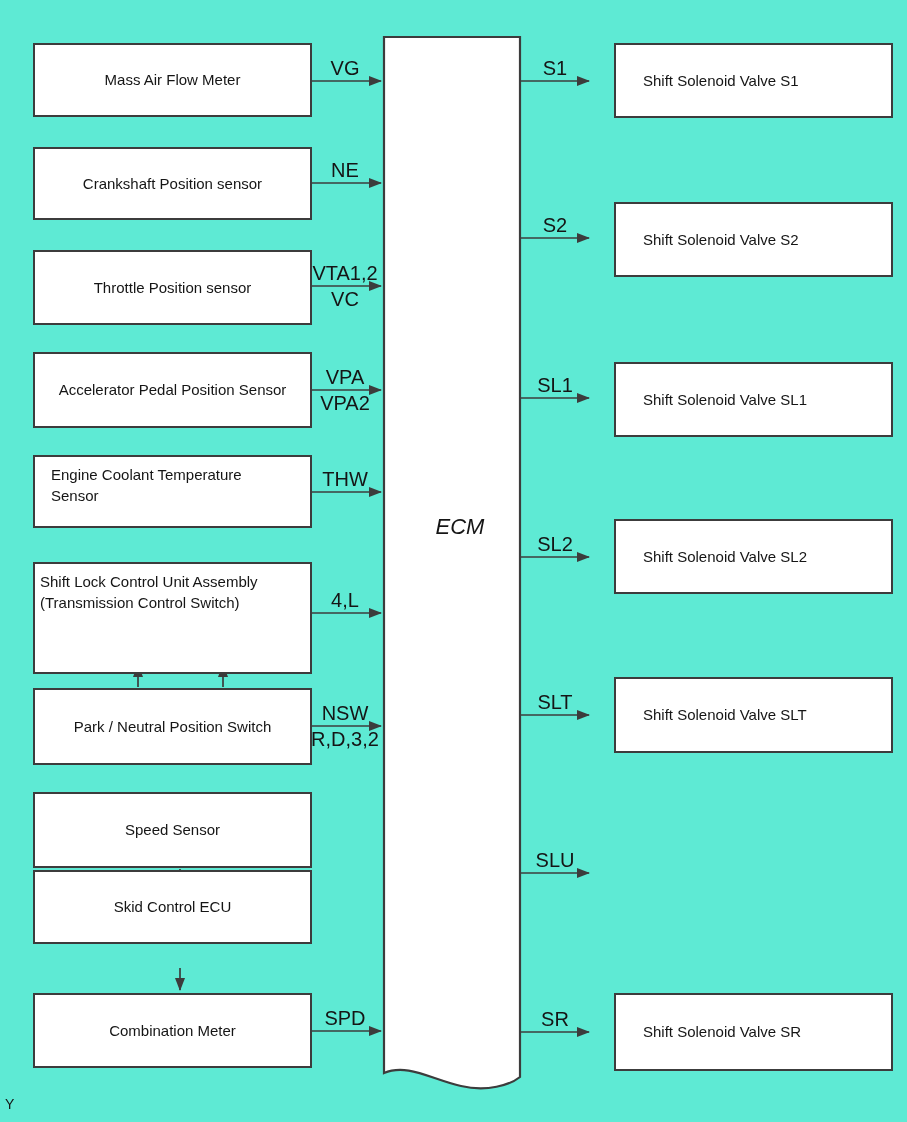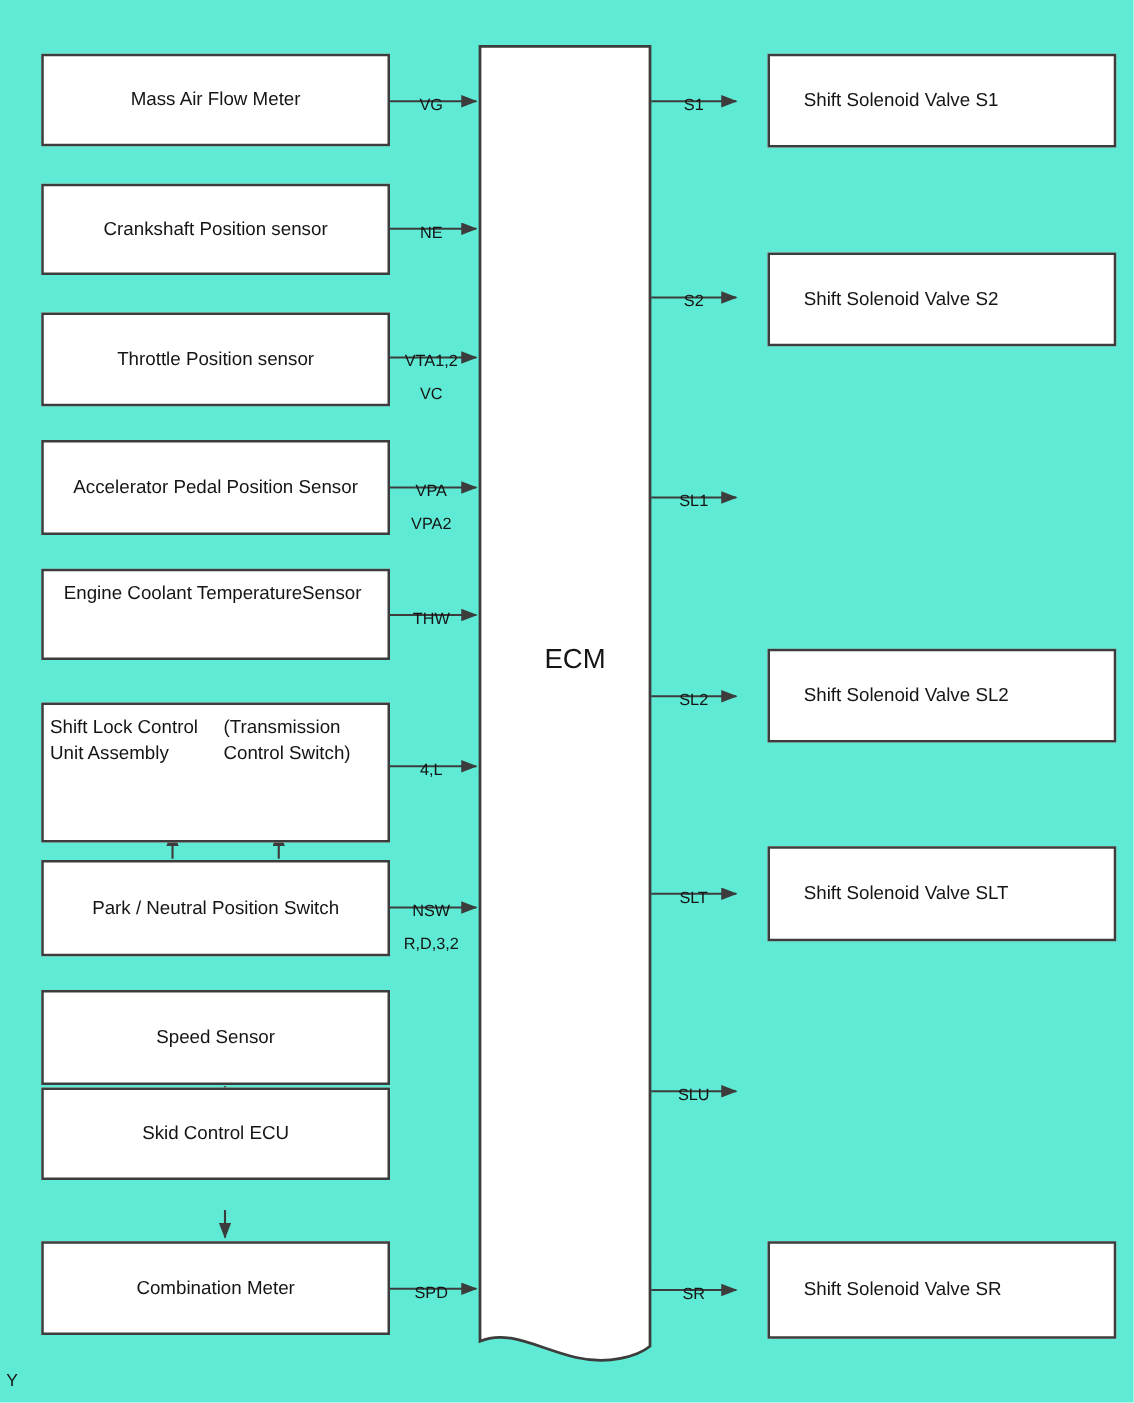--- a/index.html
+++ b/index.html
@@ -32,46 +32,46 @@
   }
   .input-box { left: 33px; width: 279px; }
   .output-box {
     left: 591px; width: 279px;
     justify-content: flex-start;
     text-align: left;
     padding-left: 27px;
     margin-left: 23px;
   }
   .two-line {
-    flex-direction: row;
+    flex-direction: column;
     align-items: flex-start;
     justify-content: flex-start;
     text-align: left;
     line-height: 21px;
   }
   .two-line span { display: block; }
   .sig {
     position: absolute;
-    font-size: 13px;
+    font-size: 20px;
     line-height: 18px;
     height: 18px;
     text-align: center;
     color: #151515;
     white-space: nowrap;
-    margin-top: 16px;
   }
   .sig-left  { left: 310px; width: 70px; }
   .sig-right { left: 523px; width: 64px; }
   .ecm-label {
     position: absolute;
     left: 383px; top: 514px;
     width: 154px;
     text-align: center;
     font-size: 22px;
     color: #151515;
+    font-style: italic;
   }
   .corner-mark {
     position: absolute;
     left: 5px; top: 1096px;
     font-size: 14px;
     color: #151515;
   }
 </style>
 </head>
 <body>
@@ -143,20 +143,23 @@
   <div class="box input-box" style="top:993px;height:75px">
     <span>Combination Meter</span>
   </div>
 
   <div class="box output-box" style="top:43px;height:75px">
     <span>Shift Solenoid Valve S1</span>
   </div>
   <div class="box output-box" style="top:202px;height:75px">
     <span>Shift Solenoid Valve S2</span>
   </div>
+  <div class="box output-box" style="top:362px;height:75px">
+    <span>Shift Solenoid Valve SL1</span>
+  </div>
   <div class="box output-box" style="top:519px;height:75px">
     <span>Shift Solenoid Valve SL2</span>
   </div>
   <div class="box output-box" style="top:677px;height:76px">
     <span>Shift Solenoid Valve SLT</span>
   </div>
   <div class="box output-box" style="top:993px;height:78px">
     <span>Shift Solenoid Valve SR</span>
   </div>
 

